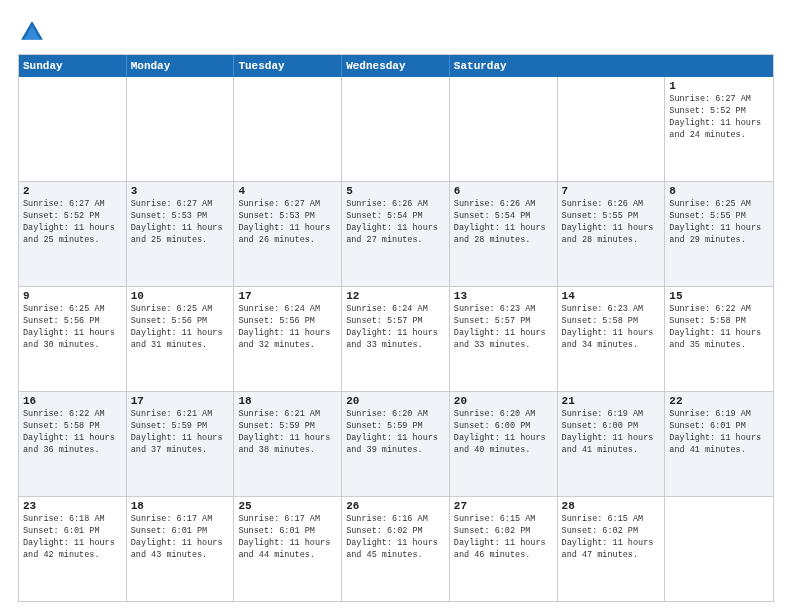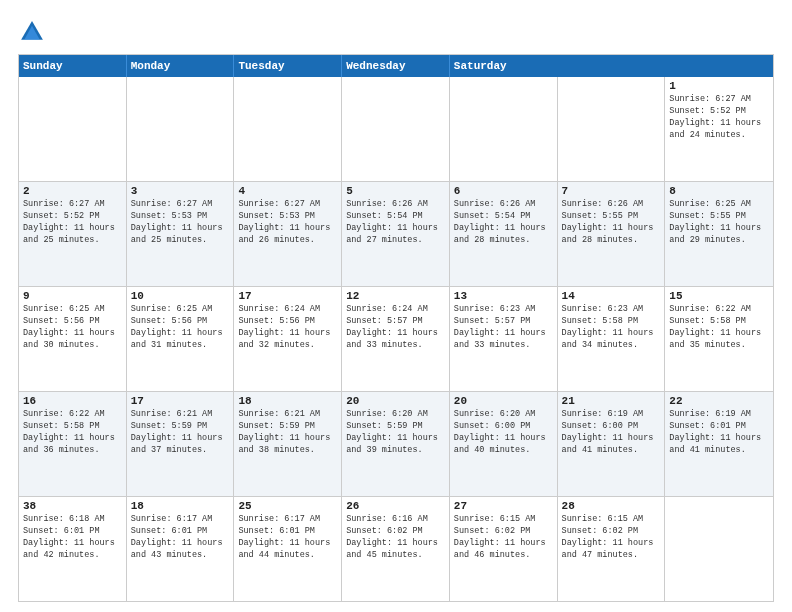--- a/index.html
+++ b/index.html
@@ -289,21 +289,21 @@
           </div>
           <div class="cal-cell alt-row">
             <span class="day-num">22</span>
             <div class="day-info" style="white-space: pre-line;">Sunrise: 6:19 AM
 Sunset: 6:01 PM
 Daylight: 11 hours and 41 minutes.</div>
           </div>
         </div>
         <div class="cal-row">
           <div class="cal-cell">
-            <span class="day-num">38</span>
+            <span class="day-num">23</span>
             <div class="day-info" style="white-space: pre-line;">Sunrise: 6:18 AM
 Sunset: 6:01 PM
 Daylight: 11 hours and 42 minutes.</div>
           </div>
           <div class="cal-cell">
             <span class="day-num">18</span>
             <div class="day-info" style="white-space: pre-line;">Sunrise: 6:17 AM
 Sunset: 6:01 PM
 Daylight: 11 hours and 43 minutes.</div>
           </div>

